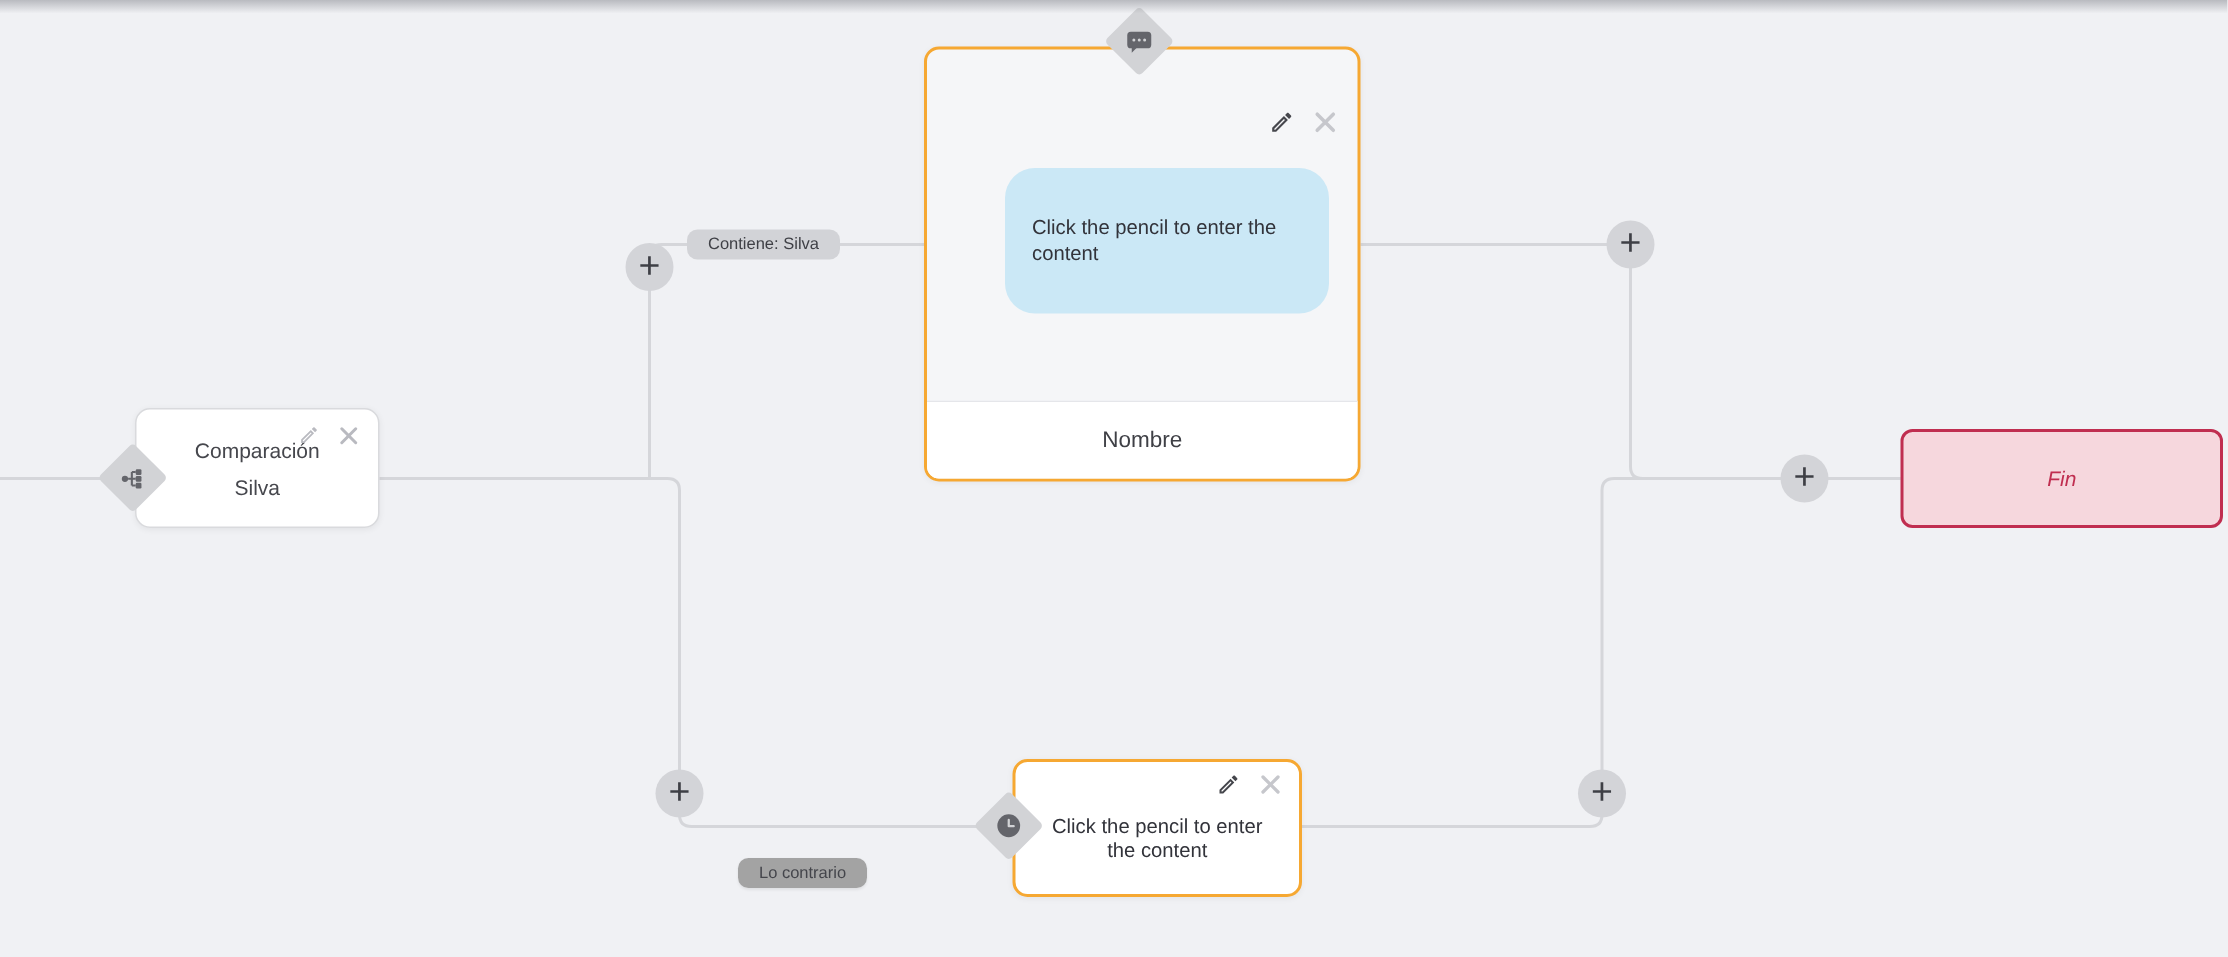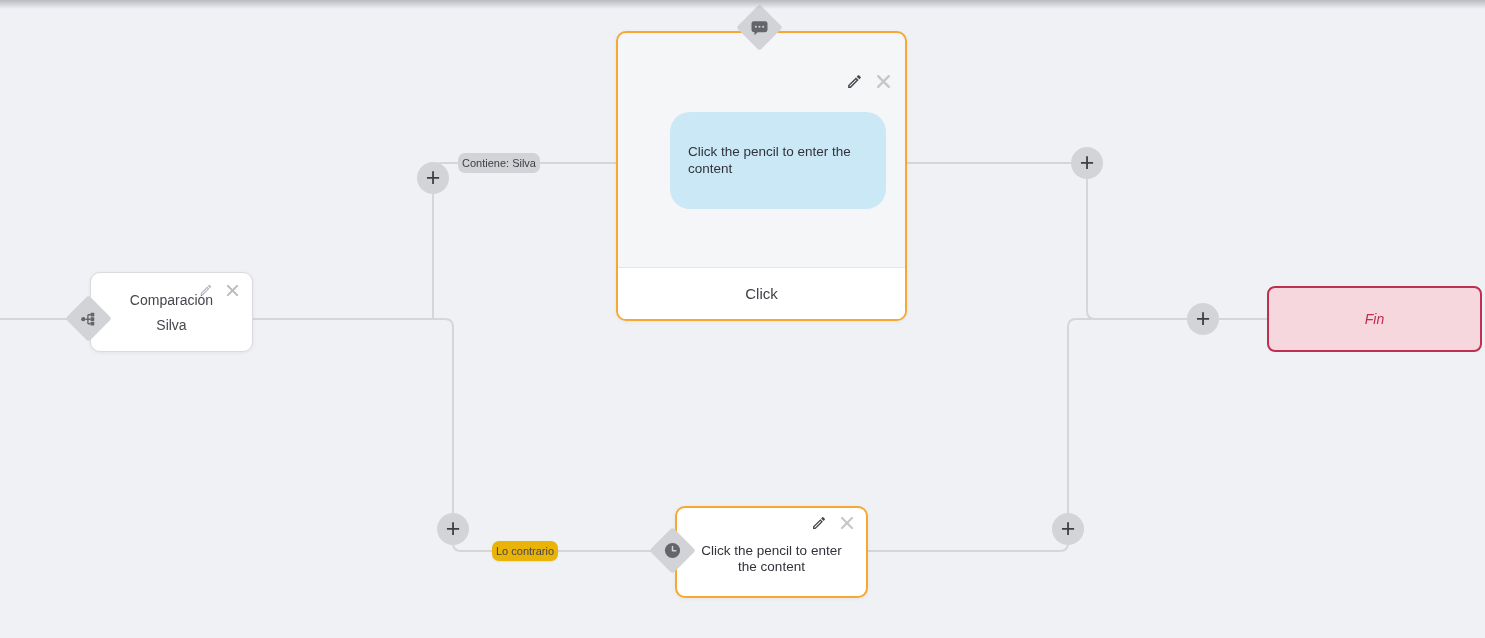--- a/index.html
+++ b/index.html
@@ -74,26 +74,26 @@
   
   .node-end{
     left:1267px;top:286px;width:215px;height:66px;
     background:#f6d7dd;border:2px solid #c02e50;border-radius:8px;
     display:flex;align-items:center;justify-content:center;
     font-size:14px;color:#c02e50;font-style:italic;
   }
 
   
   .pill{
-    position:absolute;z-index:2;height:20px;padding:0 4px;border-radius:7px;
+    position:absolute;z-index:2;height:20px;padding:0 14px;border-radius:7px;
     display:flex;align-items:center;justify-content:center;
     font-size:11px;white-space:nowrap;
   }
   .pill-match{left:458px;top:153px;background:#d2d3d7;color:#3f4046;}
-  .pill-else{left:492px;top:541px;background:#eab308;color:#44454b;box-shadow:0 1px 2px rgba(0,0,0,.07);}
+  .pill-else{left:492px;top:572px;background:#a3a3a3;color:#44454b;box-shadow:0 1px 2px rgba(0,0,0,.07);}
 
   
   .plus{
     position:absolute;width:32px;height:32px;border-radius:50%;
     background:#d3d4d8;z-index:3;
     display:flex;align-items:center;justify-content:center;
     color:#3e3f45;font-size:25px;font-weight:400;line-height:1;cursor:pointer;
     user-select:none;
   }
   .plus span{position:relative;top:-1px;}
@@ -161,21 +161,21 @@
           </g>
         </svg>
     </span>
   </div>
   <div class="msg-body">
     <div class="bubble">
       <span>Click the pencil to enter the content</span>
     </div>
   </div>
   <div class="msg-footer">
-    <span>Click</span>
+    <span>Nombre</span>
   </div>
 </div>
 <div class="diamond" style="left:743px;top:11px;">
   <span class="dicon">
     <svg width="18" height="16" viewBox="0 0 18 16">
       <g fill="#64656b">
         <rect x="1" y="1" width="16" height="11" rx="2.4"></rect>
         <path d="M4 11 L4 15 L8 11 Z"></path>
       </g>
       <g fill="#d2d3d6">

